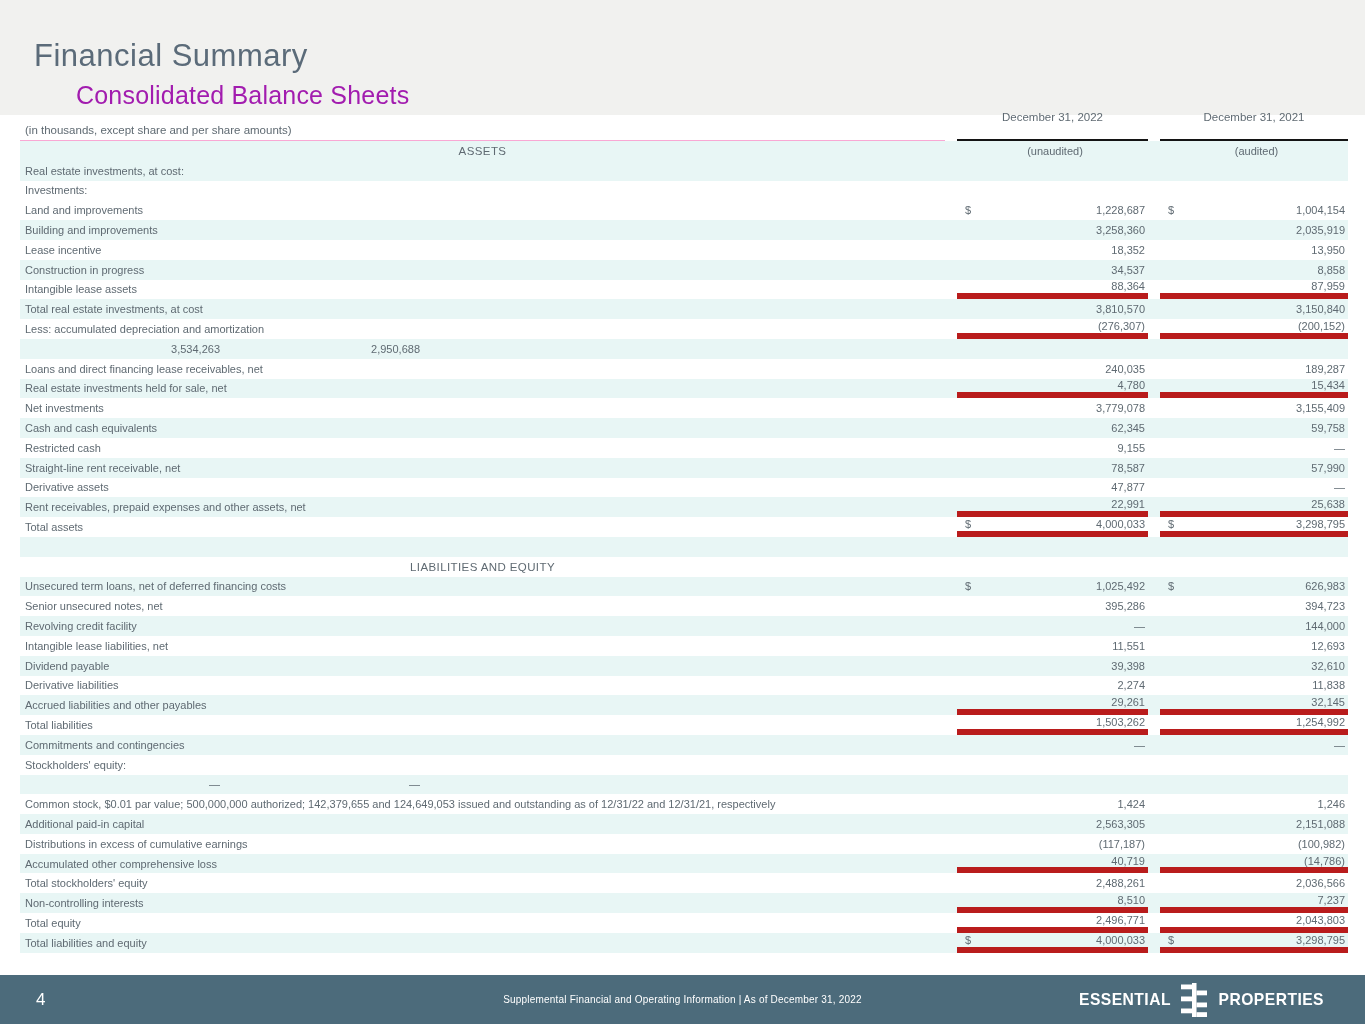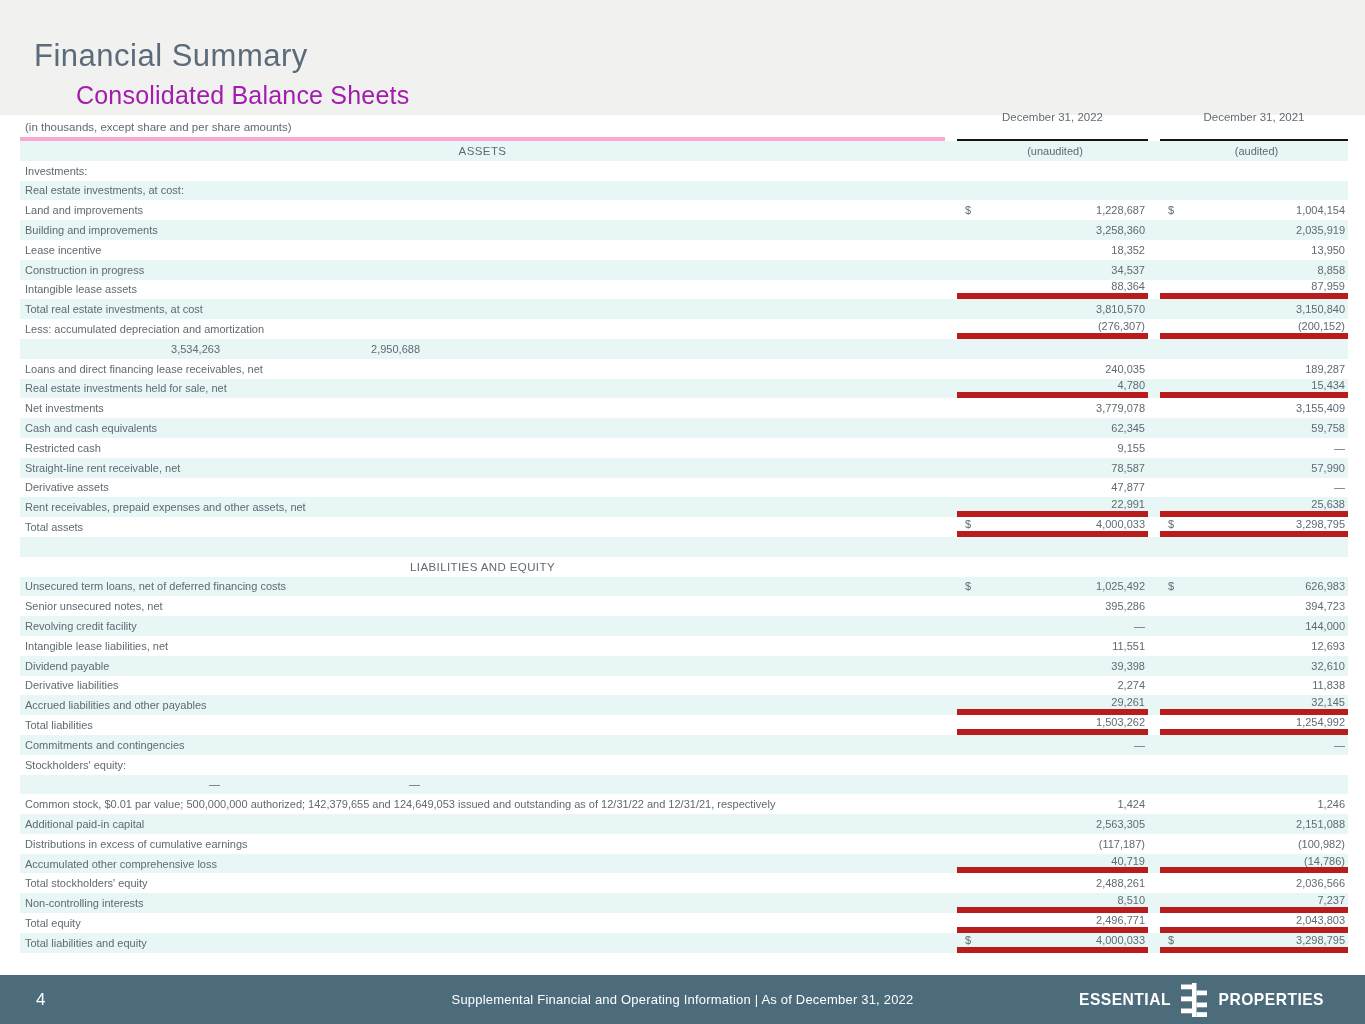--- a/index.html
+++ b/index.html
@@ -23,21 +23,21 @@
     font-size:25px;font-weight:400;color:#a21caf;letter-spacing:0.2px;margin-left:42px;
   }
   
   .bs-table{
     position:absolute;left:20px;top:119px;width:1328px;
     color:#5f6a72;font-size:11px;
   }
   .hdr-row{display:flex;height:22px;align-items:flex-end;}
   .hdr-note{
     width:925px;box-sizing:border-box;padding:0 0 4px 5px;
-    border-bottom:4px solid #f9a8d4;font-size:11.5px;color:#5f6a72;
+    border-bottom:1px solid #f9a8d4;font-size:11.5px;color:#5f6a72;
   }
   .hdr-col{
     box-sizing:border-box;text-align:center;padding-bottom:16px;
     border-bottom:2px solid #141414;font-size:11.5px;color:#5f6a72;
   }
   .hdr-col.c1{width:191px;margin-left:12px;}
   .hdr-col.c2{width:188px;margin-left:12px;}
   .trow{display:flex;height:19.8px;align-items:stretch;}
   .trow.shade{background:#e8f6f5;}
   .tlabel{
@@ -56,21 +56,21 @@
   .tcell .val{flex:1;text-align:right;}
   .trow.center-label .tcell .val{text-align:center;}
   
   .footer-bar{
     position:absolute;left:0;top:975px;width:1365px;height:49px;
     background:#4c6b7b;color:#ffffff;display:flex;align-items:center;
   }
   .footer-page{margin-left:36px;font-size:17px;}
   .footer-center{
     position:absolute;left:0;right:0;text-align:center;
-    font-size:13px;letter-spacing:0.2px;
+    font-size:10px;letter-spacing:0.2px;
   }
   .footer-logo{
     position:absolute;right:36px;top:0;height:49px;
     display:flex;align-items:center;gap:7px;
   }
   .logo-word{
     font-size:17px;font-weight:700;letter-spacing:0.5px;color:#ffffff;
     transform:scaleX(0.92);transform-origin:center;
   }
   .logo-glyph{display:flex;align-items:center;}
@@ -94,33 +94,33 @@
         <div class="tlabel">ASSETS</div>
         <div class="tcell c1">
           <span class="dollar"></span>
           <span class="val">(unaudited)</span>
         </div>
         <div class="tcell c2">
           <span class="dollar"></span>
           <span class="val">(audited)</span>
         </div>
       </div>
+      <div class="trow shade">
+        <div class="tlabel">Real estate investments, at cost:</div>
+        <div class="tcell c1">
+          <span class="dollar"></span>
+          <span class="val"></span>
+        </div>
+        <div class="tcell c2">
+          <span class="dollar"></span>
+          <span class="val"></span>
+        </div>
+      </div>
       <div class="trow">
         <div class="tlabel">Investments:</div>
-        <div class="tcell c1">
-          <span class="dollar"></span>
-          <span class="val"></span>
-        </div>
-        <div class="tcell c2">
-          <span class="dollar"></span>
-          <span class="val"></span>
-        </div>
-      </div>
-      <div class="trow shade">
-        <div class="tlabel">Real estate investments, at cost:</div>
         <div class="tcell c1">
           <span class="dollar"></span>
           <span class="val"></span>
         </div>
         <div class="tcell c2">
           <span class="dollar"></span>
           <span class="val"></span>
         </div>
       </div>
       <div class="trow">

